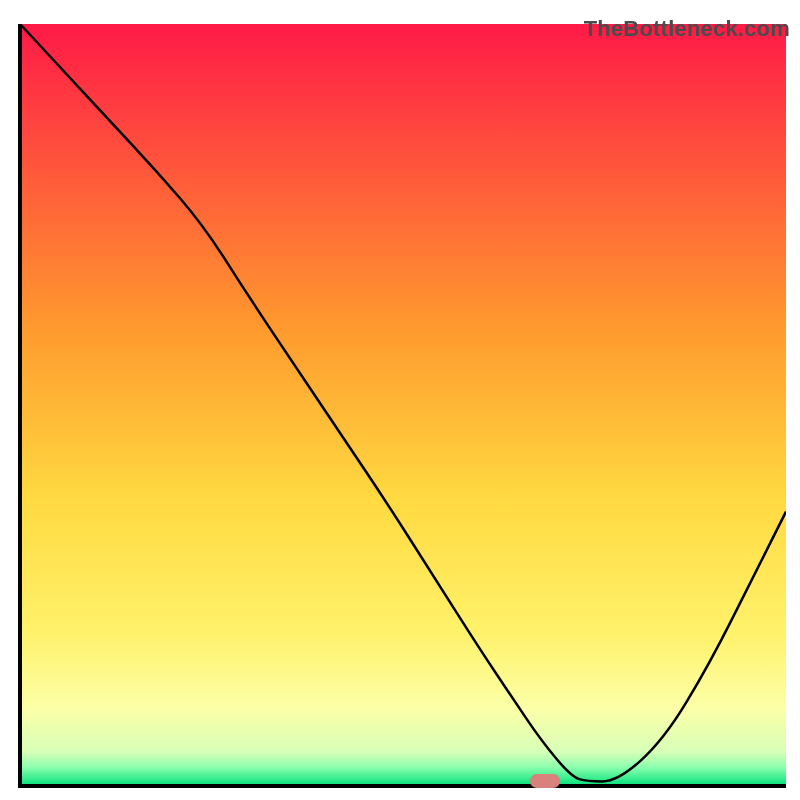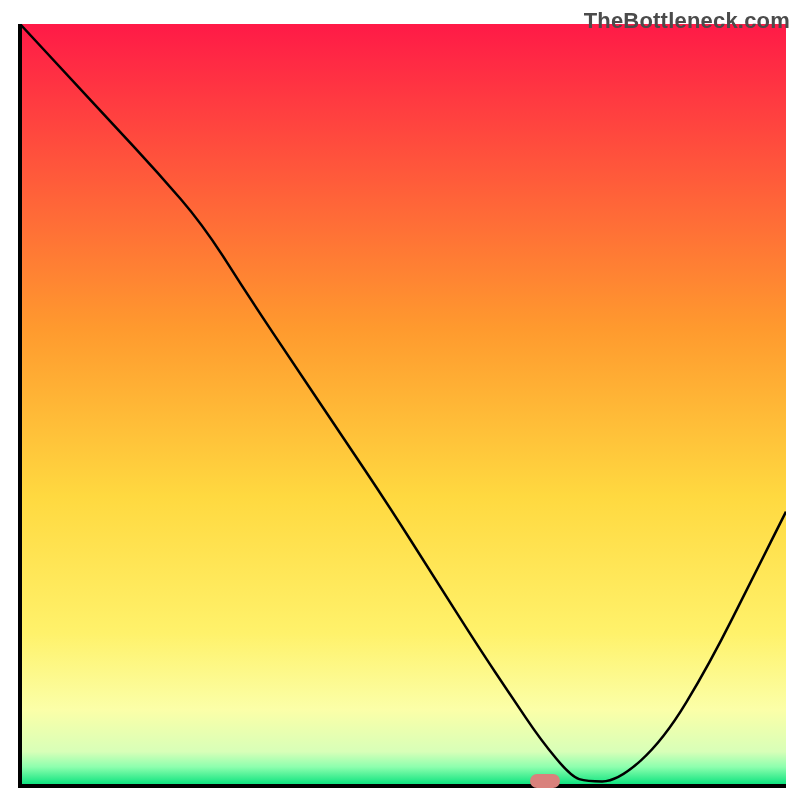--- a/index.html
+++ b/index.html
@@ -10,21 +10,21 @@
     background: #ffffff;
     font-family: Arial, Helvetica, sans-serif;
   }
   .container {
     position: relative;
     width: 800px;
     height: 800px;
   }
   .watermark {
     position: absolute;
-    top: 8px;
+    top: 16px;
     right: 10px;
     font-size: 22px;
     font-weight: bold;
     color: #4b4b4b;
     letter-spacing: 0.2px;
     z-index: 20;
   }
   svg.plot {
     position: absolute;
     top: 0;

